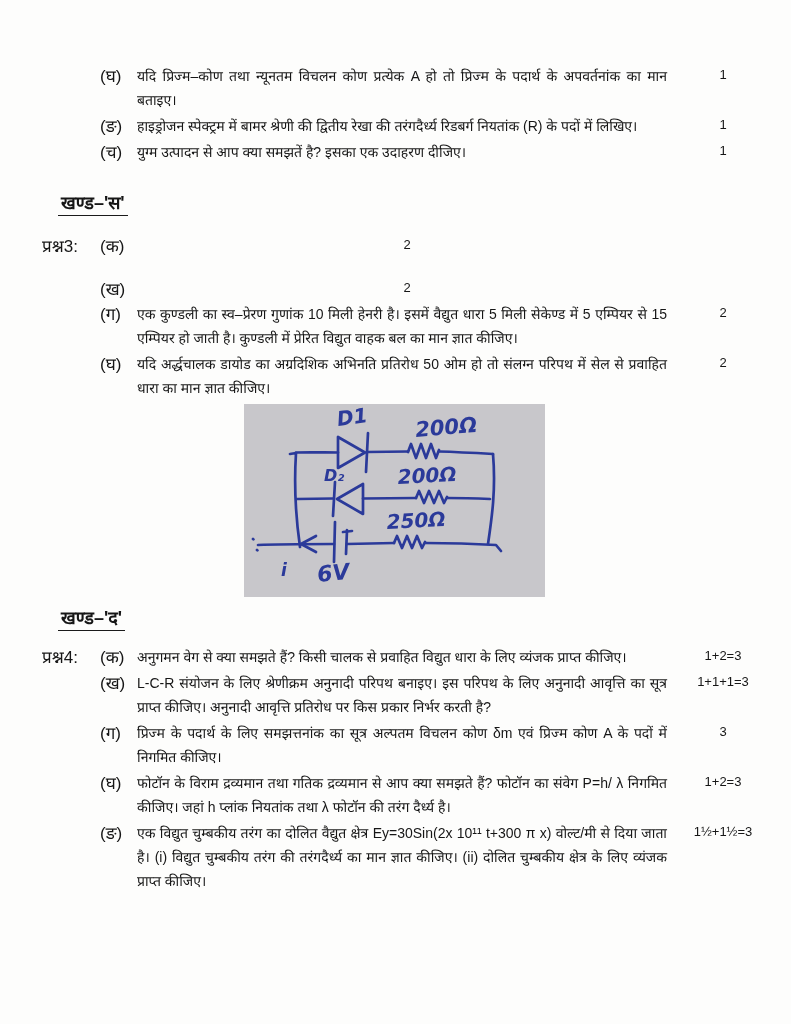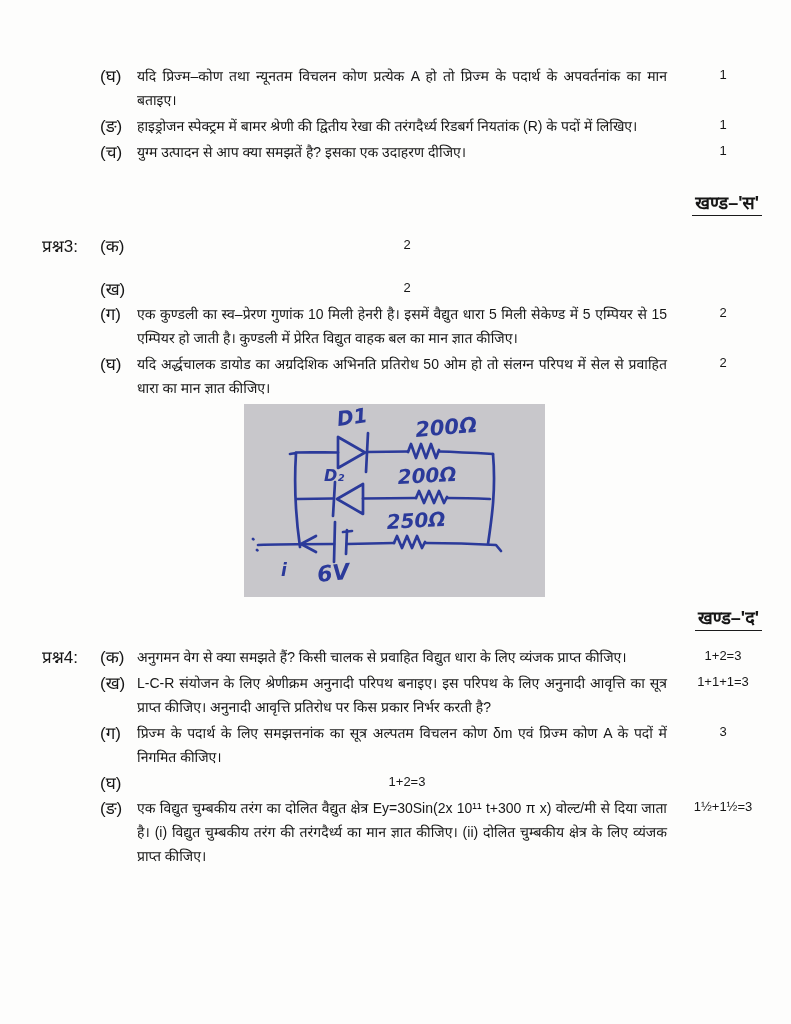--- a/index.html
+++ b/index.html
@@ -7,21 +7,21 @@
     width:791px;height:1024px;background:#fdfdfc;overflow:hidden;
     font-family:"Liberation Sans","DejaVu Sans",sans-serif;color:#161616;
   }
   .page{position:relative;width:791px;height:1024px;box-sizing:border-box;
         padding:64px 22px 0 42px;}
   .row{display:grid;grid-template-columns:58px 37px 1fr 92px;align-items:start;margin-bottom:2px;}
   .qnum{font-size:17px;white-space:nowrap;}
   .qlabel{font-size:17px;}
   .qtext{font-size:14px;line-height:24px;text-align:justify;padding-right:10px;}
   .qmarks{font-size:13px;text-align:center;padding-top:3px;white-space:nowrap;}
-  .section-header{text-align:right;font-weight:bold;font-size:18px;margin:7px;}
+  .section-header{text-align:left;font-weight:bold;font-size:18px;margin:16px;}
   .section-header span{display:inline-block;border-bottom:1.6px solid #1b1b1b;padding:0 3px 1px 3px;}
   .hdr-s{margin-top:26px;margin-bottom:18px;}
   .hdr-d{margin-top:8px;margin-bottom:14px;text-decoration:underline;}
   .mb4{margin-bottom:20px;}
   .figure-wrap{margin:4px 0 6px 202px;width:301px;height:193px;line-height:0;}
   .figure-wrap svg{display:block;}
   .ink-text{font-family:"DejaVu Sans","Liberation Sans",sans-serif;font-style:italic;font-weight:bold;}
 </style>
 </head>
 <body>
@@ -138,20 +138,21 @@
   </div>
   <div class="row">
     <div class="qnum"></div>
     <div class="qlabel">(ग)</div>
     <div class="qtext">प्रिज्म के पदार्थ के लिए समझत्तनांक का सूत्र अल्पतम विचलन कोण δm एवं प्रिज्म कोण A के पदों में निगमित कीजिए।</div>
     <div class="qmarks">3</div>
   </div>
   <div class="row">
     <div class="qnum"></div>
     <div class="qlabel">(घ)</div>
+    <div class="qtext">फोटॉन के विराम द्रव्यमान तथा गतिक द्रव्यमान से आप क्या समझते हैं? फोटॉन का संवेग P=h/ λ निगमित कीजिए। जहां h प्लांक नियतांक तथा λ फोटॉन की तरंग दैर्ध्य है।</div>
     <div class="qmarks">1+2=3</div>
   </div>
   <div class="row">
     <div class="qnum"></div>
     <div class="qlabel">(ङ)</div>
     <div class="qtext">एक विद्युत चुम्बकीय तरंग का दोलित वैद्युत क्षेत्र Ey=30Sin(2x 10¹¹ t+300 π x) वोल्ट/मी से दिया जाता है। (i) विद्युत चुम्बकीय तरंग की तरंगदैर्ध्य का मान ज्ञात कीजिए। (ii) दोलित चुम्बकीय क्षेत्र के लिए व्यंजक प्राप्त कीजिए।</div>
     <div class="qmarks">1½+1½=3</div>
   </div>
 
 </div>

